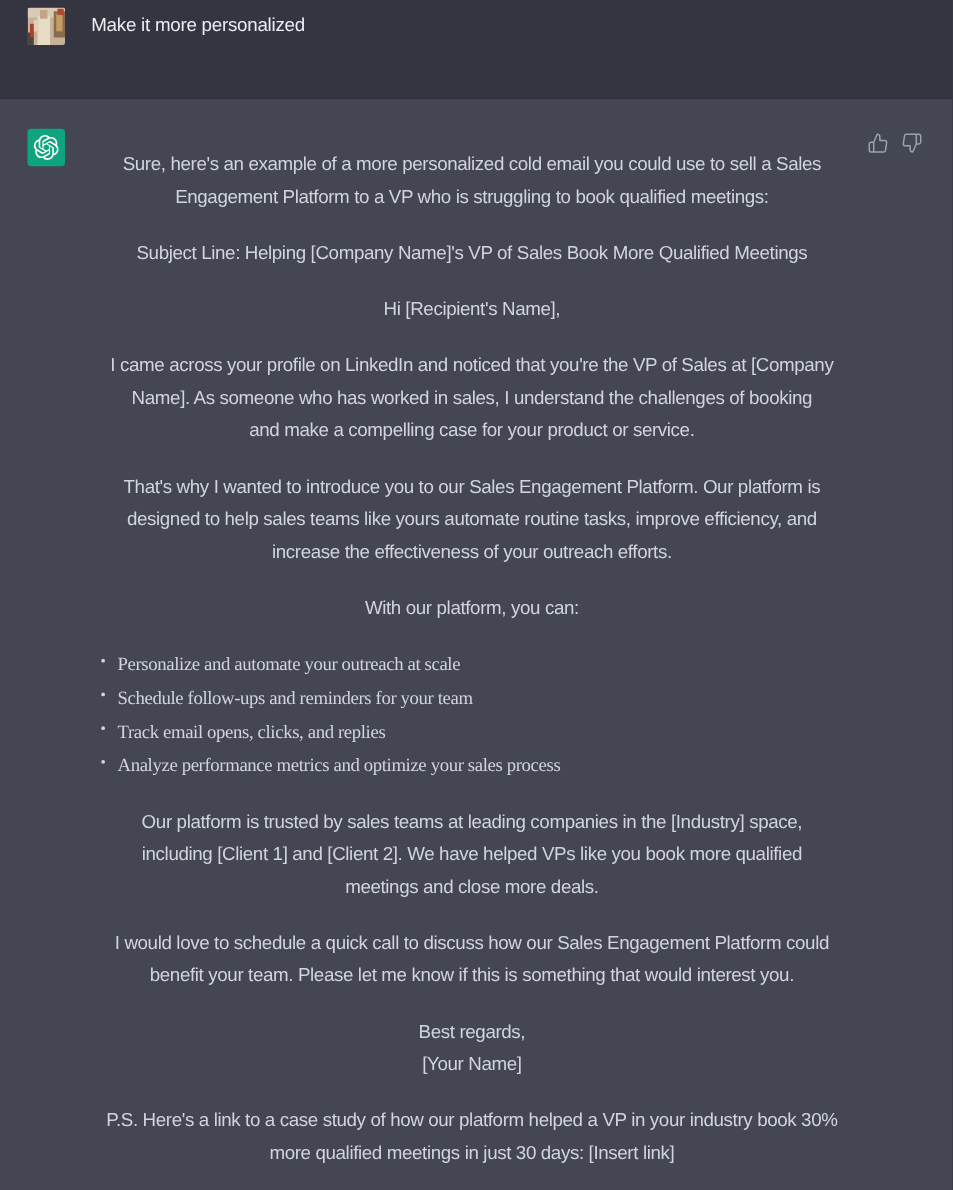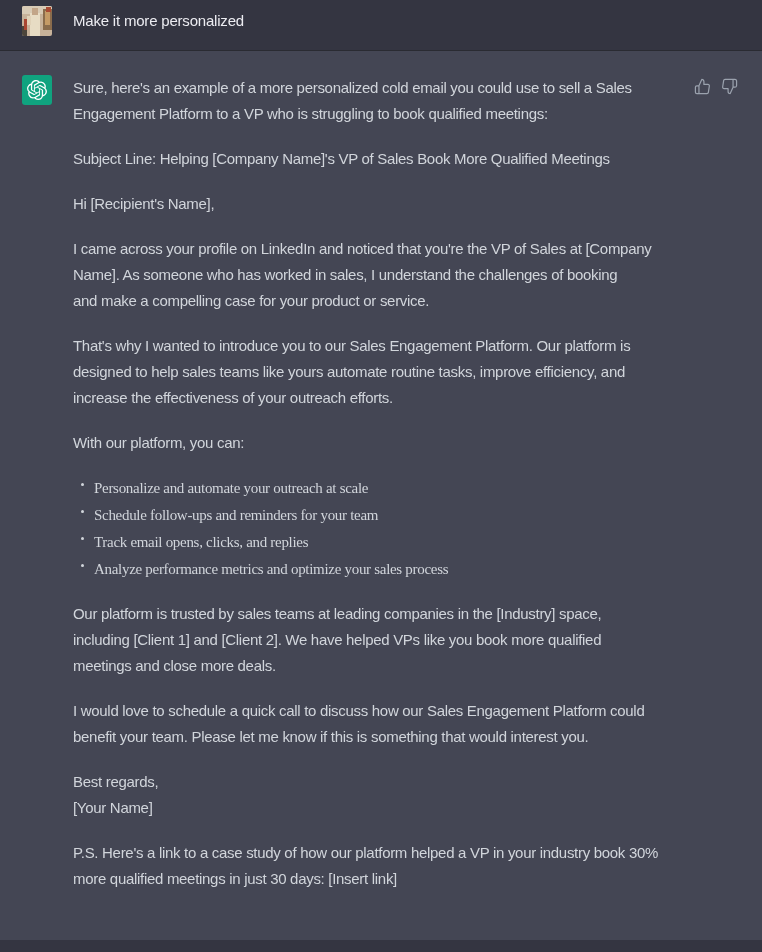--- a/index.html
+++ b/index.html
@@ -8,21 +8,21 @@
     overflow: hidden;
     background: var(--user-bg, #343541);
     font-family: "Liberation Sans", "DejaVu Sans", sans-serif;
   }
   .row {
     display: flex;
     align-items: flex-start;
     box-sizing: border-box;
   }
   .user-row {
-    height: 50px;
+    height: 78px;
     background: var(--user-bg, #343541);
     padding: 6px 24px 0 22px;
   }
   .assistant-row {
     height: 890px;
     background: var(--assistant-bg, #444654);
     border-top: 1px solid var(--divider, #2a2b32);
     padding: 24px 24px 0 22px;
   }
   .avatar {
@@ -47,21 +47,21 @@
     letter-spacing: -0.2px;
   }
   .content {
     flex: 1 1 0;
     min-width: 0;
     color: var(--assistant-text, #d1d5db);
     font-size: 15px;
     line-height: 26px;
     letter-spacing: -0.3px;
   }
-  .para { margin: 0 0 19px 0; }
+  .para { margin: 16px 0 19px 0; text-align: center; }
   .line { white-space: nowrap; }
   .blist { margin: 0 0 19px 0; }
   .bitem { display: flex; line-height: 26px; margin-bottom: 1px; }
   .dot {
     width: 3px; height: 3px;
     border-radius: 50%;
     background: var(--assistant-text, #d1d5db);
     margin: 8px 10px 0 8px;
     flex: none;
   }

